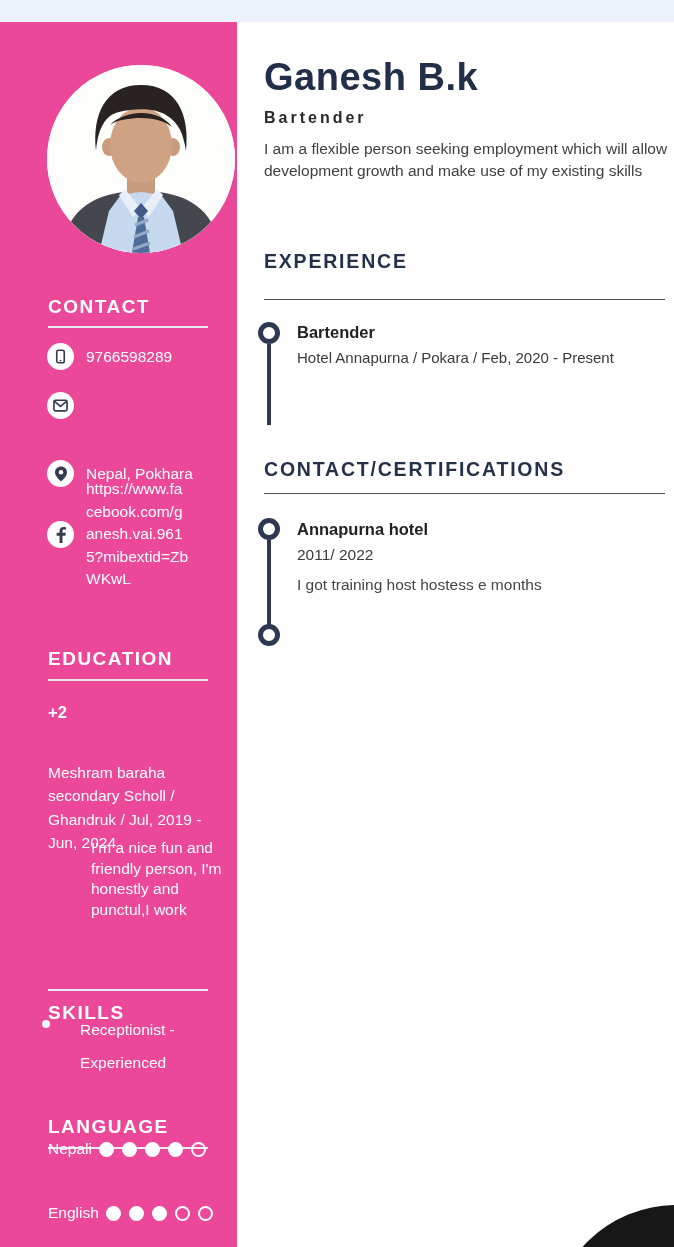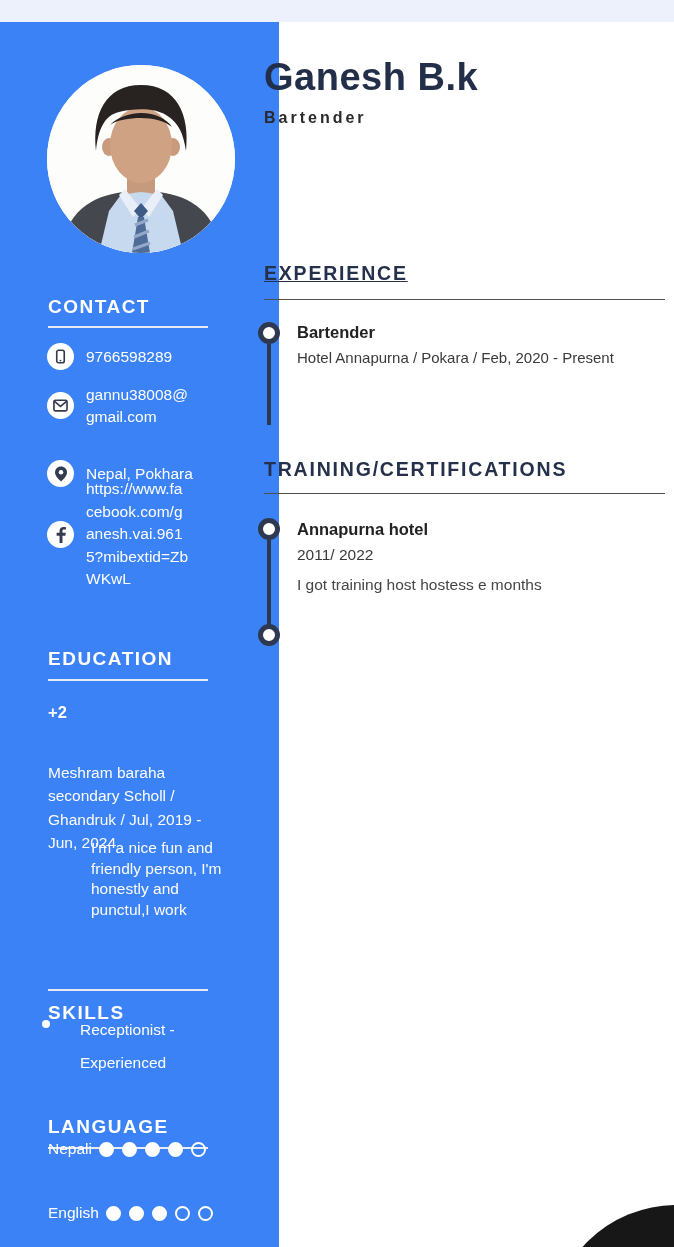--- a/index.html
+++ b/index.html
@@ -11,22 +11,22 @@
     overflow:hidden;
     font-family:"Liberation Sans", sans-serif;
     -webkit-font-smoothing:antialiased;
   }
   .top-strip {
     position:absolute; left:0; top:0; width:674px; height:22px;
     background:#edf1fb;
   }
   
   .sidebar {
-    position:absolute; left:0; top:22px; width:279px; height:1225px;
-    background:#3b82f6; color:#ffffff;
+    position:absolute; left:0; top:22px; width:237px; height:1225px;
+    background:#ec4899; color:#ffffff;
   }
   .photo-wrap {
     position:absolute; left:47px; top:43px; width:188px; height:188px;
     border-radius:50%; background:#ffffff; overflow:hidden;
   }
   .photo-wrap svg { display:block; width:100%; height:100%; }
   .side-heading {
     position:absolute; left:48px;
     font-size:19px; font-weight:bold; letter-spacing:1.5px; color:#ffffff;
   }
@@ -135,21 +135,20 @@
     <div class="contact-text" style="margin-top:3px;">9766598289</div>
   </div>
 
   <div class="contact-row" style="top:362px;">
     <span class="icon-circle" style="margin-top:8px;">
       <svg width="15" height="13" viewBox="0 0 24 20">
         <rect x="1.5" y="1.5" width="21" height="17" rx="2.5" fill="none" stroke="#353b4e" stroke-width="2.6"></rect>
         <polyline points="2,3 12,11.5 22,3" fill="none" stroke="#353b4e" stroke-width="2.6"></polyline>
       </svg>
     </span>
-    <div class="contact-text break-all" style="width:108px;">gannu38008@gmail.com</div>
   </div>
 
   <div class="contact-row" style="top:438px;">
     <span class="icon-circle">
       <svg width="14" height="16" viewBox="0 0 24 28">
         <path d="M12,1 C6,1 1.5,5.5 1.5,11.5 C1.5,19 12,27 12,27 C12,27 22.5,19 22.5,11.5 C22.5,5.5 18,1 12,1 Z" fill="#353b4e"></path>
         <circle cx="12" cy="11" r="4" fill="#ffffff"></circle>
       </svg>
     </span>
     <div class="contact-text" style="margin-top:3px;">Nepal, Pokhara</div>
@@ -201,30 +200,31 @@
         <span class="dot"></span>
         <span class="dot"></span>
       </span>
   </div>
 </aside>
 
 <main class="main">
 
   <h1 class="name">Ganesh B.k</h1>
   <div class="job-title">Bartender</div>
-
-  <h2 class="main-heading" style="top:240px;text-decoration:underline;">EXPERIENCE</h2>
+  <p class="summary">I am a flexible person seeking employment which will allow development growth and make use of my existing skills</p>
+
+  <h2 class="main-heading" style="top:228px;">EXPERIENCE</h2>
   <div class="main-rule" style="top:277px;"></div>
 
   <span class="tl-ring" style="left:21px; top:300px;"></span>
   <span class="tl-line" style="left:30px; top:322px; height:81px;"></span>
   <div class="item-title" style="top:301px;">Bartender</div>
   <div class="item-meta" style="top:327px;">Hotel Annapurna / Pokara / Feb, 2020 - Present</div>
 
-  <h2 class="main-heading" style="top:436px;">TRAINING/CERTIFICATIONS</h2>
+  <h2 class="main-heading" style="top:436px;">CONTACT/CERTIFICATIONS</h2>
   <div class="main-rule" style="top:471px;"></div>
 
   <span class="tl-ring" style="left:21px; top:496px;"></span>
   <span class="tl-line" style="left:30px; top:518px; height:86px;"></span>
   <span class="tl-ring" style="left:21px; top:602px;"></span>
   <div class="item-title" style="top:498px;">Annapurna hotel</div>
   <div class="item-meta" style="top:524px; font-size:15.5px;">2011/ 2022</div>
   <div class="item-desc" style="top:551px; max-width:340px;">I got training host hostess e months</div>
 </main>
 

